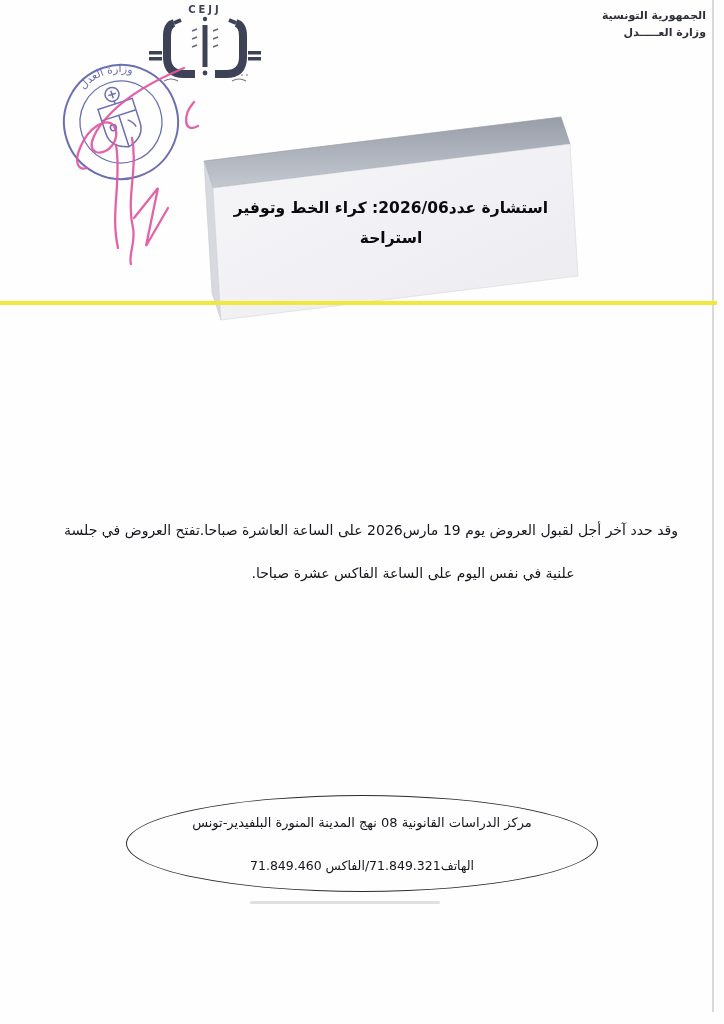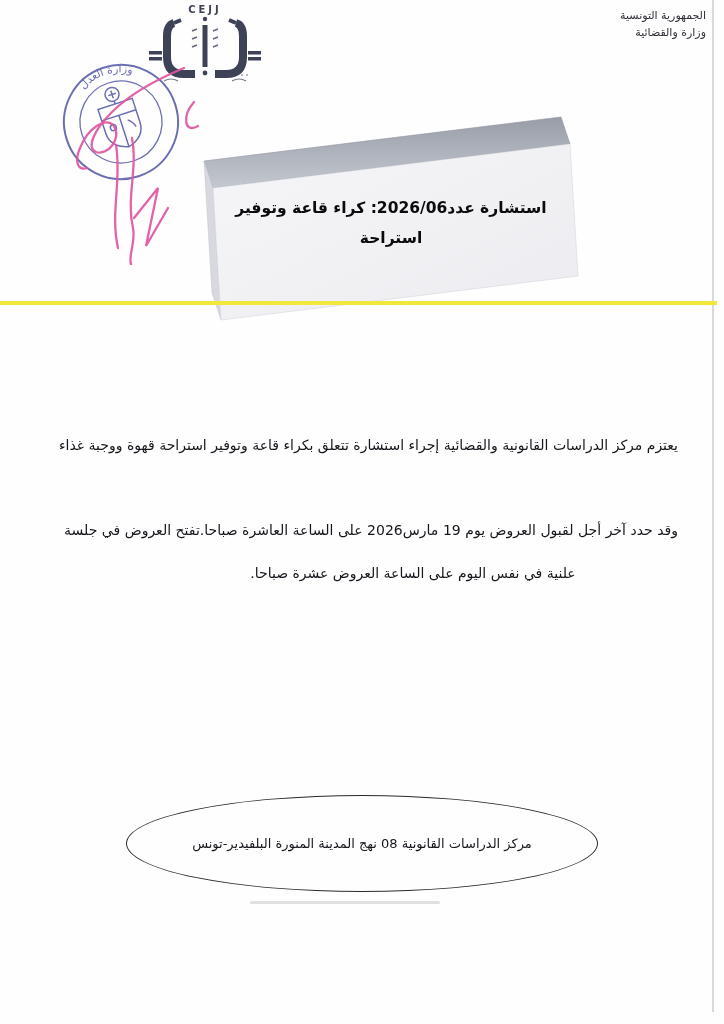--- a/index.html
+++ b/index.html
@@ -3,21 +3,21 @@
 <meta charset="utf-8">
 <style>
   html,body{margin:0;padding:0;background:#ffffff;}
   #page{
     position:relative;width:724px;height:1024px;background:#fffeff;
     overflow:hidden;font-family:"DejaVu Sans",sans-serif;direction:rtl;
   }
   
   .gov-header{
     position:absolute;top:7px;right:18px;text-align:right;
-    font-size:11px;line-height:17px;color:#2e3038;font-weight:normal;
+    font-size:11px;line-height:17px;color:#2e3038;font-weight:bold;
   }
   
   .logo{position:absolute;left:148px;top:4px;width:114px;text-align:center;}
   .logo .acronym{font-size:10px;font-weight:bold;letter-spacing:3px;color:#3d4257;}
   
   .stamp{position:absolute;left:32px;top:50px;width:240px;height:220px;}
   
   .slab{position:absolute;left:190px;top:105px;width:410px;height:225px;z-index:2;}
   .notice-title{
     position:absolute;left:205px;top:193px;width:372px;z-index:3;
@@ -44,21 +44,21 @@
   .edge-line{position:absolute;left:712px;top:0;width:2px;height:1012px;background:#c9c9c9;opacity:.7;}
   .smudge{position:absolute;left:250px;top:901px;width:190px;height:3px;background:#c6c6c6;opacity:.55;border-radius:2px;}
 </style>
 </head>
 <body>
 
 <div id="page">
 
   <div class="gov-header">
     <div>الجمهورية التونسية</div>
-    <div>وزارة والقضائية</div>
+    <div>وزارة العـــــدل</div>
   </div>
 
   <div class="logo">
     <div class="acronym">CEJJ</div>
     <svg width="114" height="72" viewBox="0 0 114 72">
       <g stroke="#3d4257" fill="none">
 
         <path d="M 88 8 q 7 2 7 13 l 0 21 q 0 17 -17 17 l -11 0" stroke-width="8"></path>
         <path d="M 88 8 l -7 -3" stroke-width="4"></path>
 
@@ -132,34 +132,34 @@
         <stop offset="0" stop-color="#f6f6f9"></stop>
           <stop offset="1" stop-color="#ececf0"></stop>
       </linearGradient>
     </defs>
     <polygon points="14,56 371,12 380,39 23,83" fill="url(#topGrad)" stroke="#9298a3" stroke-width=".6"></polygon>
     <polygon points="14,56 23,83 31,215 22,188" fill="#d7d9de" stroke="#c2c5cc" stroke-width=".5"></polygon>
     <polygon points="23,83 380,39 388,171 31,215" fill="url(#frontGrad)" stroke="#d4d6dc" stroke-width=".6"></polygon>
   </svg>
 
   <div class="notice-title">
-    <div>استشارة عدد2026/06: كراء قاعة وتوفير استراحة</div>
+    <div>استشارة عدد2026/06: كراء الخط وتوفير استراحة</div>
   </div>
 
   <div class="divider"></div>
 
   <div class="para" id="p1">
-    <div class="line">يعتزم مركز الدراسات القانونية والقضائية إجراء استشارة تتعلق بكراء قاعة وتوفير استراحة قهوة ووجبة غذاء</div>
   </div>
 
   <div class="para" id="p2">
     <div class="line">وقد حدد آخر أجل لقبول العروض يوم 19 مارس2026 على الساعة العاشرة صباحا.تفتح العروض في جلسة</div>
-    <div class="line centered">علنية في نفس اليوم على الساعة العروض عشرة صباحا.</div>
+    <div class="line centered">علنية في نفس اليوم على الساعة الفاكس عشرة صباحا.</div>
   </div>
 
   <div class="oval">
     <div class="addr">مركز الدراسات القانونية 08 نهج المدينة المنورة البلفيدير-تونس</div>
+    <div class="tel">الهاتف71.849.321/الفاكس 71.849.460</div>
   </div>
 
   <div class="edge-line"></div>
   <div class="smudge"></div>
 
 </div>
 
 </body></html>

